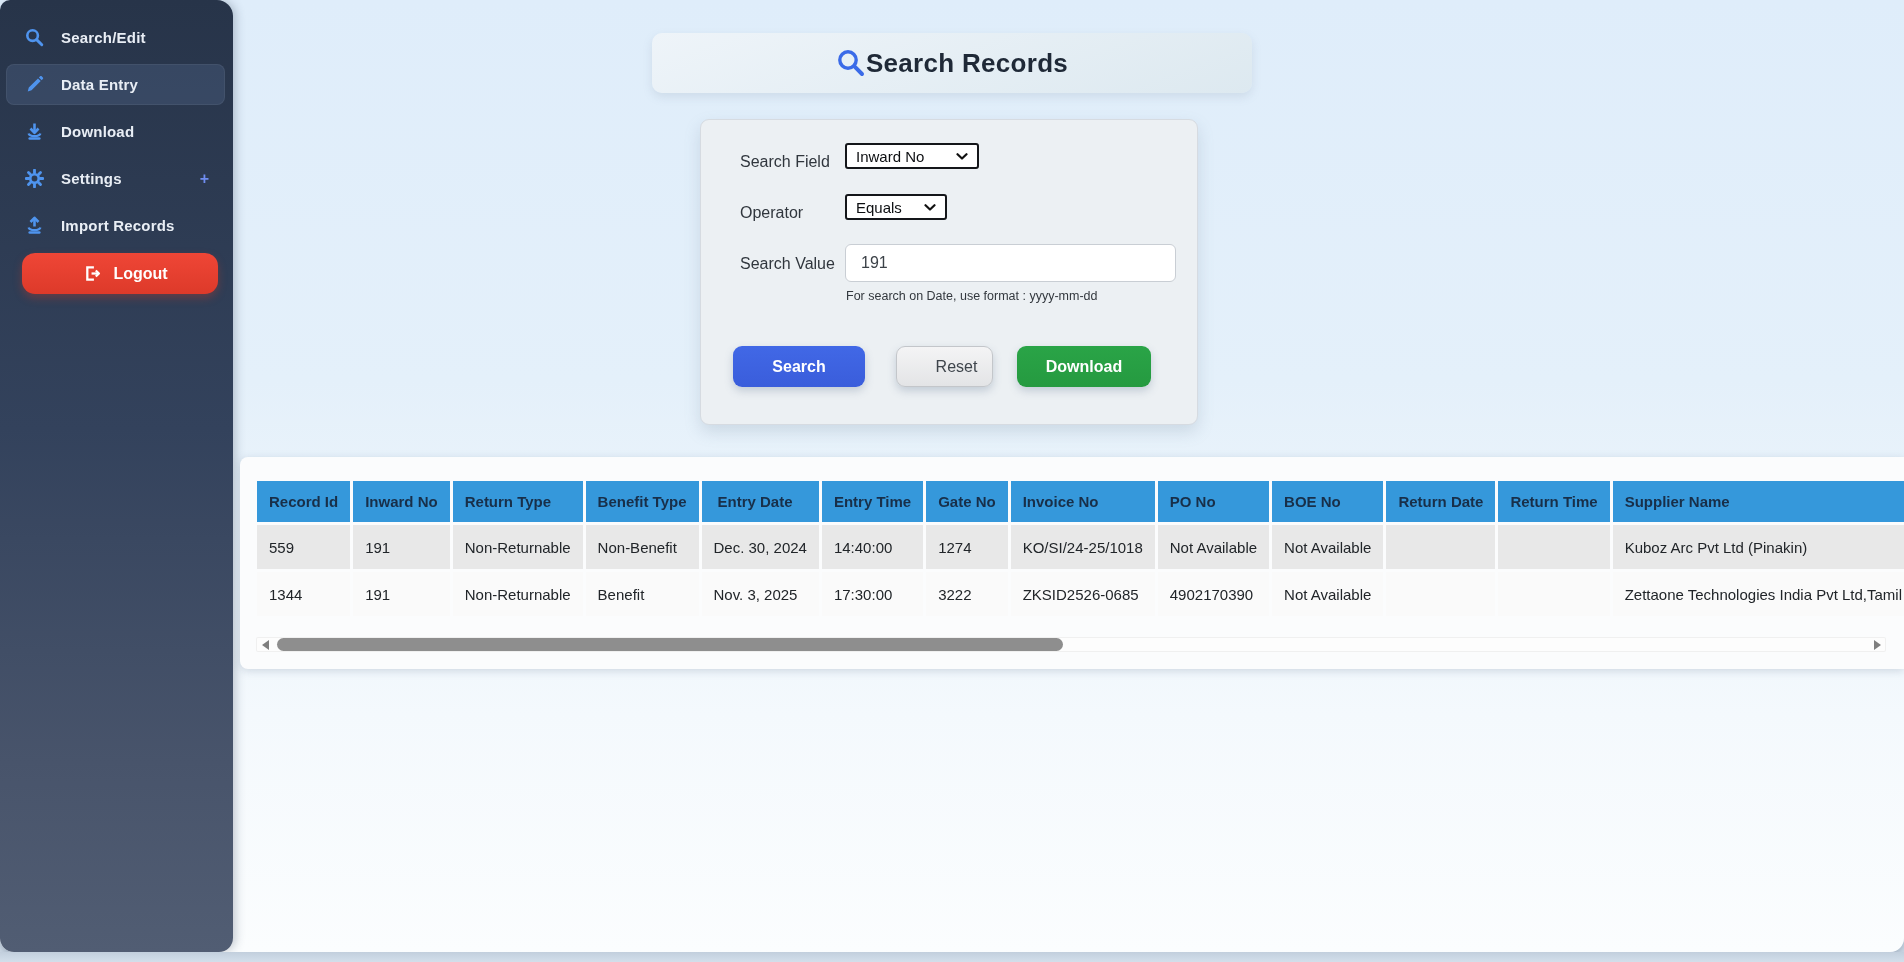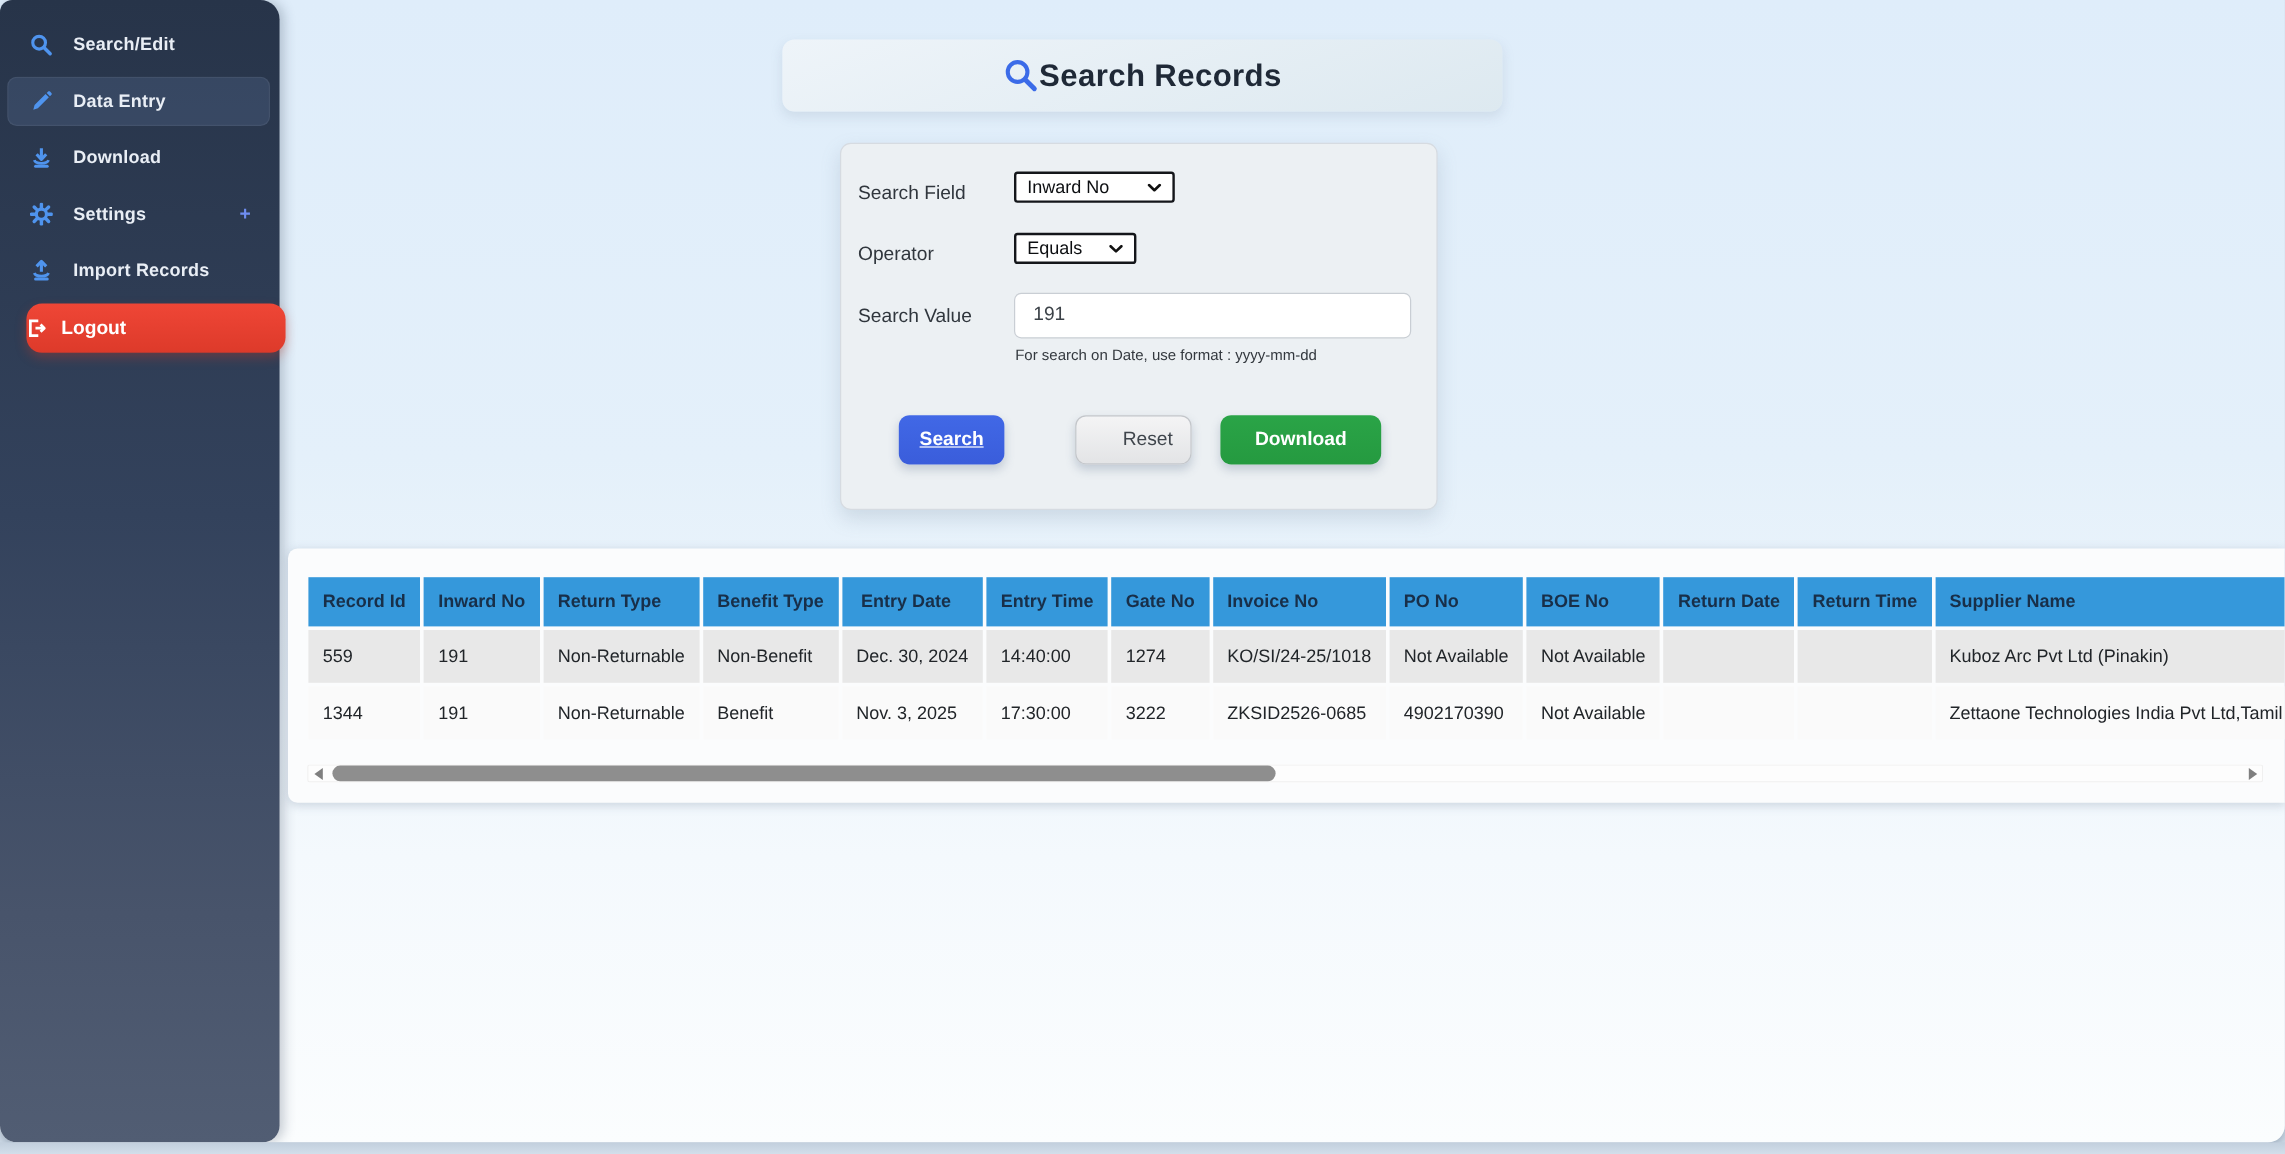--- a/index.html
+++ b/index.html
@@ -31,59 +31,60 @@
   .nav-item.active::before {
     content:""; position:absolute; left:6px; right:8px; top:3px; bottom:3px;
     background:rgba(120,150,200,.18); border:1px solid rgba(255,255,255,.06);
     border-radius:8px;
   }
   .nav-item > * { position:relative; }
   .nav-label { color:#e9eef5; font-size:15px; font-weight:600; letter-spacing:.2px; }
   .nav-plus { position:absolute; right:24px; color:#6f8df0; font-size:16px; font-weight:700; }
   .nav-icon { width:19px; height:19px; flex:0 0 19px; }
   .logout-btn {
-    position:absolute; left:22px; top:253px; width:216px; height:41px;
+    position:absolute; left:22px; top:253px; width:196px; height:41px;
     background:linear-gradient(180deg,#ef4636 0%,#dd3a2a 100%);
-    border:none; border-radius:13px; display:flex; align-items:center; 
+    border:none; border-radius:13px; display:flex; align-items:center; justify-content:center;
     gap:12px; color:#fff; font-family:inherit; font-size:16px; font-weight:700; cursor:pointer;
     box-shadow:0 4px 9px rgba(200,60,40,.35);
+    padding-left:12px;
   }
   
   .header-card {
     position:absolute; left:652px; top:33px; width:600px; height:60px;
     background:linear-gradient(160deg,#eef4f9 0%,#dde9f0 100%);
     border-radius:10px; box-shadow:0 4px 10px rgba(120,140,160,.18);
     display:flex; align-items:center; justify-content:center; 
   }
   .header-card h1 { font-size:26px; font-weight:700; color:#1f2937; letter-spacing:.3px; }
   
   .form-card {
     position:absolute; left:700px; top:119px; width:498px; height:306px;
     background:#ecf0f3; border:1px solid #d6dbe1; border-radius:9px;
     box-shadow:0 7px 16px rgba(110,130,155,.22);
   }
-  .f-label { position:absolute; left:14px; font-size:16px; color:#30363d; }
+  .f-label { position:absolute; left:39px; font-size:16px; color:#30363d; }
   .sel {
     position:absolute; left:144px; background:#fff; border:2px solid #14161a;
     border-radius:3px; height:26px; display:flex; align-items:center;
     padding:0 9px; font-size:15px; color:#0c0e11; cursor:pointer; gap:8px;
   }
   .sel .sel-val { flex:1; white-space:nowrap; }
   .txt-input {
     position:absolute; left:144px; top:124px; width:331px; height:38px;
     background:#fff; border:1px solid #c9ced4; border-radius:6px;
     padding:0 15px; font-family:inherit; font-size:16px; color:#3c4248;
   }
   .hint { position:absolute; left:145px; top:169px; font-size:12.5px; color:#33383e; }
   .btn {
     position:absolute; top:226px; height:41px; border:none; border-radius:9px;
     font-family:inherit; font-size:16px; font-weight:700; cursor:pointer;
     box-shadow:0 4px 8px rgba(90,110,140,.28);
   }
-  .btn-search { left:48px; width:88px; background:linear-gradient(180deg,#4168e6 0%,#3a5ddb 100%); color:#fff;text-decoration:underline; }
+  .btn-search { left:32px; width:132px; background:linear-gradient(180deg,#4168e6 0%,#3a5ddb 100%); color:#fff; }
   .btn-reset  { left:195px; width:97px; background:linear-gradient(180deg,#f4f4f5 0%,#e3e4e6 100%);
                 border:1px solid #c3c6ca; color:#3f454c; font-weight:400;padding-left:24px; }
   .btn-download { left:316px; width:134px; background:linear-gradient(180deg,#2aa447 0%,#259a40 100%); color:#fff; }
   
   .table-card {
     position:absolute; left:240px; top:457px; width:1664px; height:212px;
     background:#fbfcfd; border-radius:8px 0 0 8px;
     box-shadow:0 2px 8px rgba(110,130,155,.28);
     overflow:hidden;
   }

